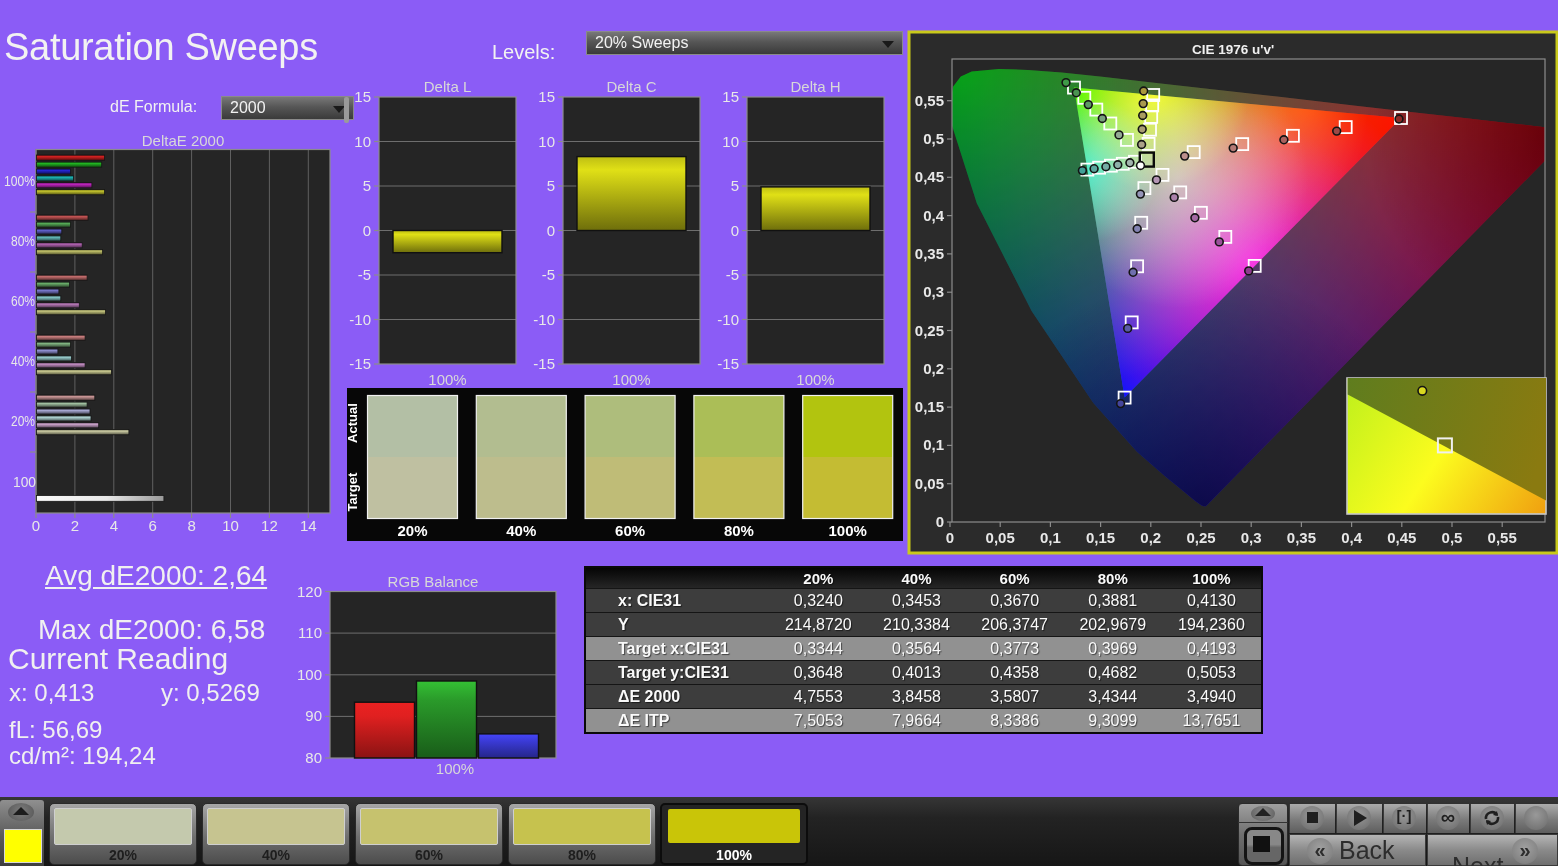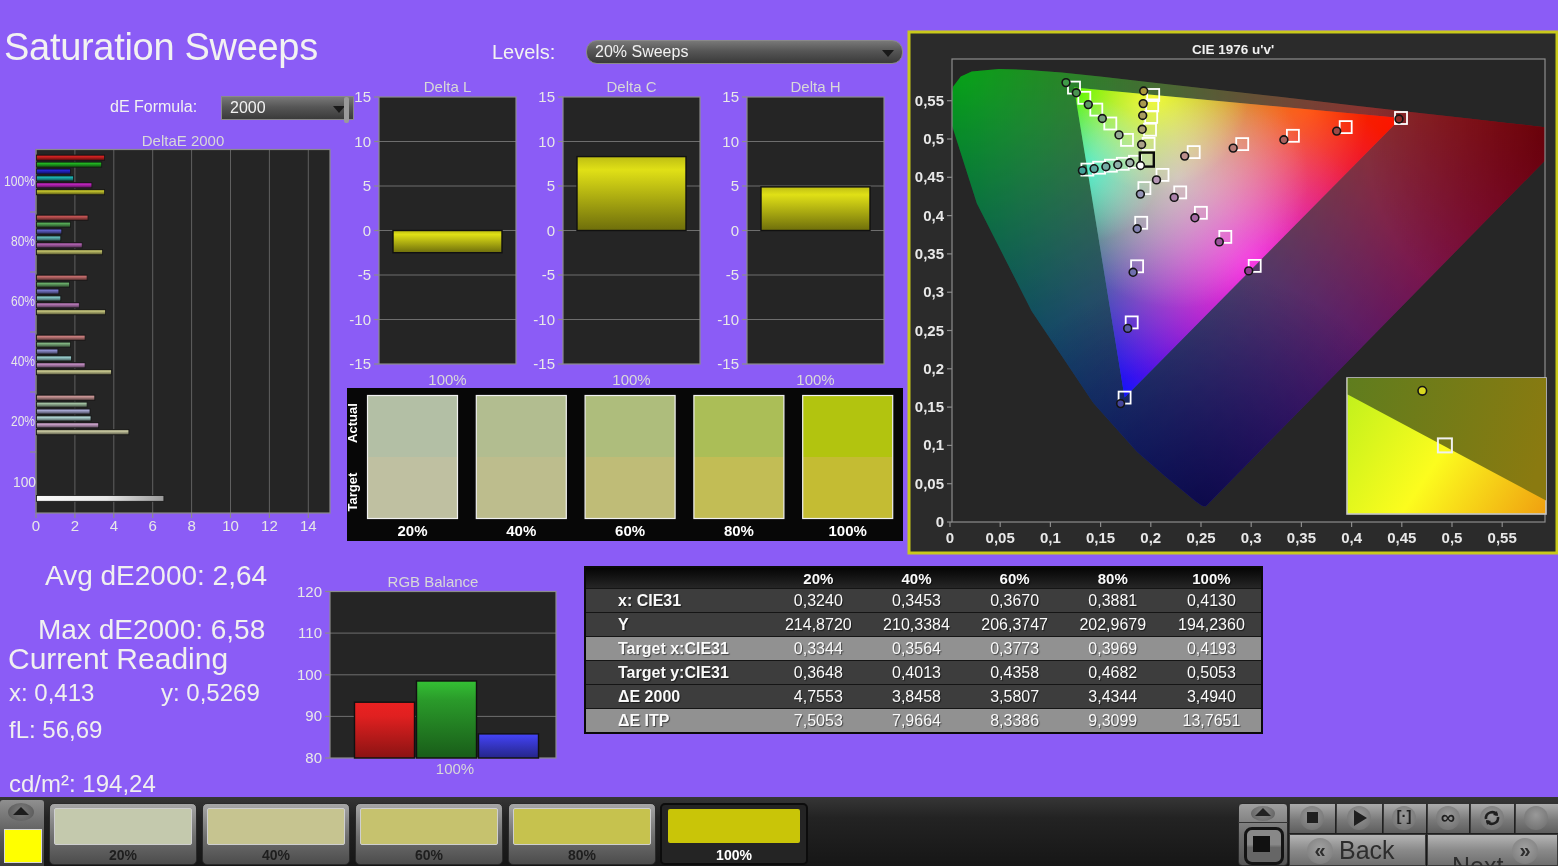--- a/index.html
+++ b/index.html
@@ -16,21 +16,21 @@
 tr.hd td{background:linear-gradient(#050505,#262626);font-weight:bold;font-size:15px;height:20px;}
 tr.dk td{background:#3d3d3d;height:23px;border-top:1px solid #151515;}
 tr.lt td{background:#919191;height:23px;border-top:1px solid #151515;}
 .statbig{position:absolute;color:#f0f0f0;}
 </style></head><body>
 <div id="page">
 <div class="abs" style="left:4px;top:26px;font-size:38px;color:#f2f2f2;letter-spacing:-0.3px;">Saturation Sweeps</div>
 <div class="abs" style="left:110px;top:98px;font-size:16px;color:#f2f2f2;">dE Formula:</div>
 <div class="dd" style="left:221px;top:96px;width:123px;height:22px;">2000<div class="arr"></div></div>
 <div class="abs" style="left:492px;top:41px;font-size:20px;color:#f2f2f2;">Levels:</div>
-<div class="dd" style="left:586px;top:40px;width:307px;height:22px;border-radius:11px;">20% Sweeps<div class="arr"></div></div>
+<div class="dd" style="left:586px;top:31px;width:307px;height:22px;">20% Sweeps<div class="arr"></div></div>
 <div class="abs" style="left:344px;top:97px;width:5px;height:26px;background:#9a9a9a;border-radius:2px;"></div>
 <svg class="abs" style="left:0;top:0;" width="1558" height="866" viewBox="0 0 1558 866">
 <defs>
 <linearGradient id="de100_0" x1="0" y1="0" x2="0" y2="1">
           <stop offset="0" stop-color="#6e1111"></stop>
           <stop offset="30%" stop-color="#d42222"></stop>
           <stop offset="100%" stop-color="#590e0e"></stop>
         </linearGradient>
 <linearGradient id="de100_1" x1="0" y1="0" x2="0" y2="1">
           <stop offset="0" stop-color="#115d11"></stop>
@@ -598,27 +598,27 @@
 <circle cx="1142.2" cy="129.3" r="3.9" fill="#aa9f74" stroke="#141414" stroke-width="1.6"></circle>
 <circle cx="1142.7" cy="115.5" r="3.9" fill="#a99c60" stroke="#141414" stroke-width="1.6"></circle>
 <circle cx="1143.2" cy="103.6" r="3.9" fill="#a99a4e" stroke="#141414" stroke-width="1.6"></circle>
 <circle cx="1143.7" cy="91.0" r="3.9" fill="#a9983e" stroke="#141414" stroke-width="1.6"></circle>
 <circle cx="1140.5" cy="165.5" r="3.9" fill="#ffffff" stroke="#141414" stroke-width="1.6"></circle>
 <rect x="1347" y="378" width="199" height="136" fill="url(#insbg)" stroke="#c8c8c8" stroke-width="1.6"></rect>
 <path d="M1347.7 378 L1546 378 L1546 500.4 L1347.7 394.4 Z" fill="url(#insdim)"></path>
 <circle cx="1422.3" cy="390.8" r="4.3" fill="#d8d820" stroke="#141414" stroke-width="1.6"></circle>
 <rect x="1437.9" y="438.4" width="14" height="14" fill="none" stroke="#f0f0f0" stroke-width="2.0"></rect>
 </svg>
-<div class="statbig" style="left:45px;top:560px;font-size:28px;">Avg dE2000: 2,64</div>
+<div class="statbig" style="left:45px;top:560px;font-size:28px;text-decoration:underline;">Avg dE2000: 2,64</div>
 <div class="statbig" style="left:38px;top:614px;font-size:28px;">Max dE2000: 6,58</div>
 <div class="statbig" style="left:8px;top:642px;font-size:30px;">Current Reading</div>
 <div class="statbig" style="left:9px;top:679px;font-size:24px;">x: 0,413</div>
 <div class="statbig" style="left:161px;top:679px;font-size:24px;">y: 0,5269</div>
 <div class="statbig" style="left:9px;top:716px;font-size:24px;">fL: 56,69</div>
-<div class="statbig" style="left:9px;top:742px;font-size:24px;margin-top:28px;">cd/m²: 194,24</div>
+<div class="statbig" style="left:9px;top:742px;font-size:24px;">cd/m²: 194,24</div>
 <table class="dt abs" style="left:584px;top:566px;width:679px;">
 <tbody>
         <tr class="hd">
           <td style="width:183px;"></td>
           <td style="width:98px;">20%</td>
           <td style="width:98px;">40%</td>
           <td style="width:98px;">60%</td>
           <td style="width:98px;">80%</td>
           <td style="width:99px;">100%</td>
         </tr>

